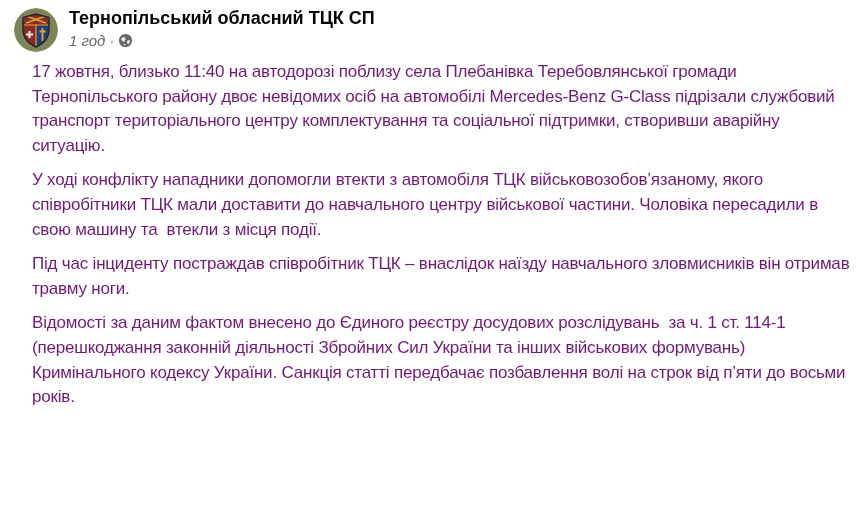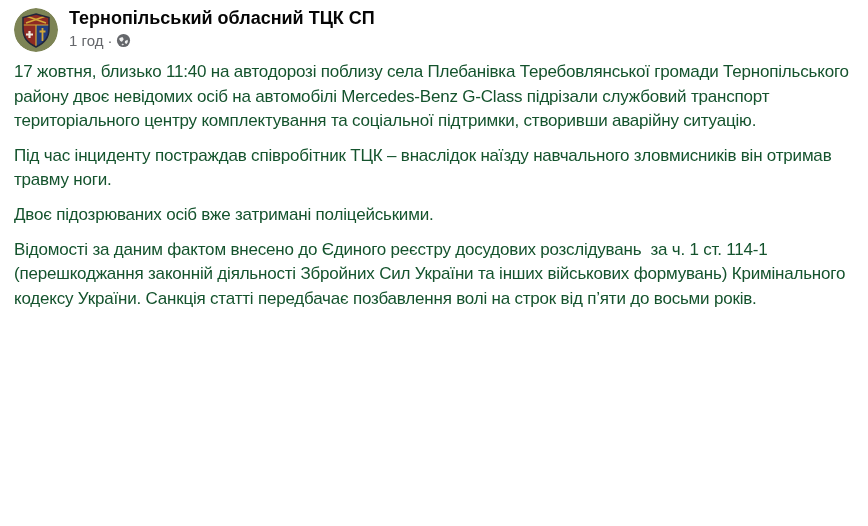--- a/index.html
+++ b/index.html
@@ -48,30 +48,31 @@
     cursor: pointer;
   }
   .post-meta {
     display: flex;
     align-items: center;
     gap: 4px;
     font-size: 15px;
     color: #65676B;
     margin-top: 2px;
     line-height: 1.2;
+    font-style: italic;
   }
   .timestamp { cursor: pointer; }
   .meta-separator { color: #65676B; }
   .globe { display: inline-flex; align-items: center; }
   .post-body p {
-    margin: 0 0 10px 0;
+    margin: 0 0 10px 18px;
     font-size: 17px;
     line-height: 24.6px;
     letter-spacing: -0.2px;
-    color: #14532d;
+    color: #701a75;
     white-space: pre-wrap;
   }
 </style>
 </head>
 <body>
 
 <div class="canvas">
   <div class="post">
 
     <div class="post-header">
@@ -110,19 +111,19 @@
               <path d="M9.6 8.4 L12.4 7.2 Q13.4 9.6 11.2 11.6 L9.4 10.6 Z" fill="#ffffff" opacity="0.9"></path>
               <path d="M7.2 11.2 L8.6 12.6 Q7 13.4 5.8 12.4 Z" fill="#ffffff" opacity="0.85"></path>
             </svg>
           </span>
         </div>
       </div>
     </div>
 
     <div class="post-body">
         <p>17 жовтня, близько 11:40 на автодорозі поблизу села Плебанівка Теребовлянської громади Тернопільського району двоє невідомих осіб на автомобілі Mercedes-Benz G-Class підрізали службовий транспорт територіального центру комплектування та соціальної підтримки, створивши аварійну ситуацію.</p>
+        <p>У ході конфлікту нападники допомогли втекти з автомобіля ТЦК військовозобов’язаному, якого співробітники ТЦК мали доставити до навчального центру військової частини. Чоловіка пересадили в свою машину та  втекли з місця події.</p>
         <p>Під час інциденту постраждав співробітник ТЦК – внаслідок наїзду навчального зловмисників він отримав травму ноги.</p>
-        <p>Двоє підозрюваних осіб вже затримані поліцейськими.</p>
         <p>Відомості за даним фактом внесено до Єдиного реєстру досудових розслідувань  за ч. 1 ст. 114-1 (перешкоджання законній діяльності Збройних Сил України та інших військових формувань) Кримінального кодексу України. Санкція статті передбачає позбавлення волі на строк від п’яти до восьми років.</p>
       </div>
 
   </div>
 </div>
 
 </body></html>

